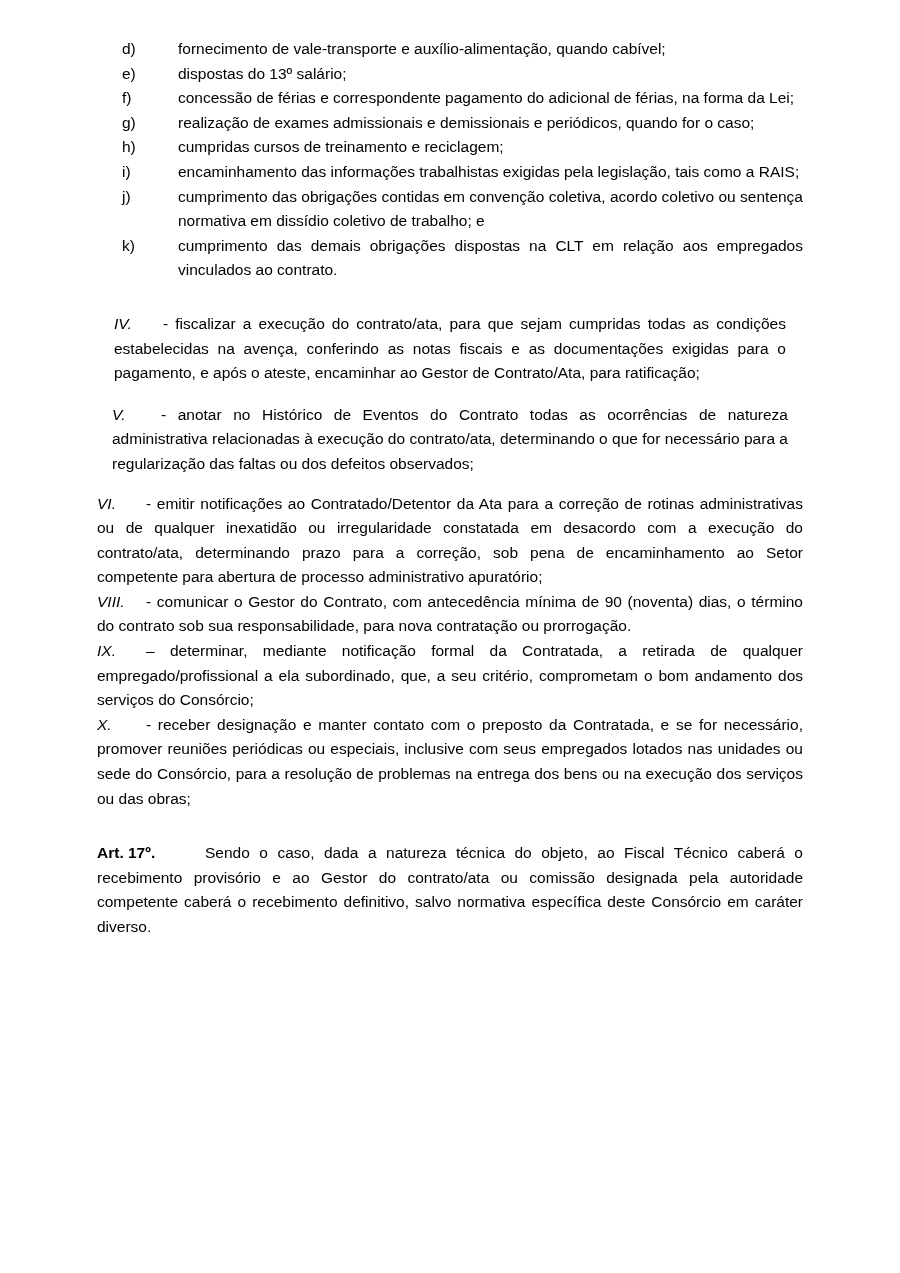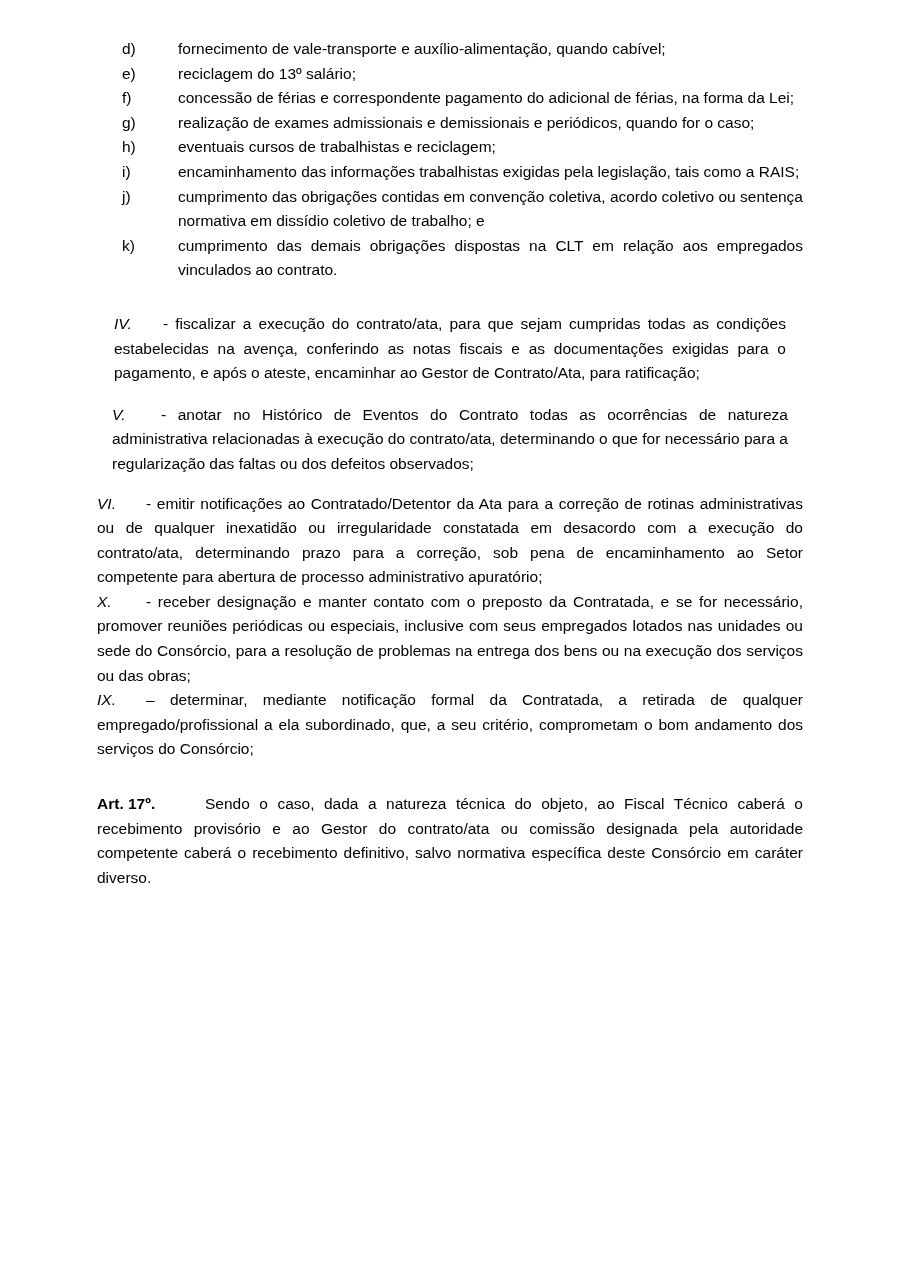--- a/index.html
+++ b/index.html
@@ -61,36 +61,36 @@
 
   <div class="lettered-list">
 
       <div class="li-row">
         <span class="li-label">d)</span>
         <span class="li-text">fornecimento de vale-transporte e auxílio-alimentação, quando cabível;</span>
       </div>
 
       <div class="li-row">
         <span class="li-label">e)</span>
-        <span class="li-text">reciclagem do 13º salário;</span>
+        <span class="li-text">dispostas do 13º salário;</span>
       </div>
 
       <div class="li-row">
         <span class="li-label">f)</span>
         <span class="li-text">concessão de férias e correspondente pagamento do adicional de férias, na forma da Lei;</span>
       </div>
 
       <div class="li-row">
         <span class="li-label">g)</span>
         <span class="li-text">realização de exames admissionais e demissionais e periódicos, quando for o caso;</span>
       </div>
 
       <div class="li-row">
         <span class="li-label">h)</span>
-        <span class="li-text">eventuais cursos de trabalhistas e reciclagem;</span>
+        <span class="li-text">cumpridas cursos de treinamento e reciclagem;</span>
       </div>
 
       <div class="li-row">
         <span class="li-label">i)</span>
         <span class="li-text">encaminhamento das informações trabalhistas exigidas pela legislação, tais como a RAIS;</span>
       </div>
 
       <div class="li-row">
         <span class="li-label">j)</span>
         <span class="li-text">cumprimento das obrigações contidas em convenção coletiva, acordo coletivo ou sentença normativa em dissídio coletivo de trabalho; e</span>
@@ -104,21 +104,22 @@
 
   <div class="roman-section">
 
       <p class="roman-par" style="margin:17px;"><span class="roman-num">IV.</span><span>- fiscalizar a execução do contrato/ata, para que sejam cumpridas todas as condições estabelecidas na avença, conferindo as notas fiscais e as documentações exigidas para o pagamento, e após o ateste, encaminhar ao Gestor de Contrato/Ata, para ratificação;</span></p>
 
       <p class="roman-par" style="margin:15px;"><span class="roman-num">V.</span><span>- anotar no Histórico de Eventos do Contrato todas as ocorrências de natureza administrativa relacionadas à execução do contrato/ata, determinando o que for necessário para a regularização das faltas ou dos defeitos observados;</span></p>
 
       <p class="roman-par" style="margin:0;"><span class="roman-num">VI.</span><span>- emitir notificações ao Contratado/Detentor da Ata para a correção de rotinas administrativas ou de qualquer inexatidão ou irregularidade constatada em desacordo com a execução do contrato/ata, determinando prazo para a correção, sob pena de encaminhamento ao Setor competente para abertura de processo administrativo apuratório;</span></p>
 
 
+      <p class="roman-par" style="margin:0;"><span class="roman-num">VIII.</span><span>- comunicar o Gestor do Contrato, com antecedência mínima de 90 (noventa) dias, o término do contrato sob sua responsabilidade, para nova contratação ou prorrogação.</span></p>
+
+      <p class="roman-par" style="margin:0;"><span class="roman-num">IX.</span><span>– determinar, mediante notificação formal da Contratada, a retirada de qualquer empregado/profissional a ela subordinado, que, a seu critério, comprometam o bom andamento dos serviços do Consórcio;</span></p>
 
       <p class="roman-par" style="margin:0;"><span class="roman-num">X.</span><span>- receber designação e manter contato com o preposto da Contratada, e se for necessário, promover reuniões periódicas ou especiais, inclusive com seus empregados lotados nas unidades ou sede do Consórcio, para a resolução de problemas na entrega dos bens ou na execução dos serviços ou das obras;</span></p>
-
-      <p class="roman-par" style="margin:0;"><span class="roman-num">IX.</span><span>– determinar, mediante notificação formal da Contratada, a retirada de qualquer empregado/profissional a ela subordinado, que, a seu critério, comprometam o bom andamento dos serviços do Consórcio;</span></p>
     </div>
 
   <p class="article-par" style="margin-bottom:8px;"><span class="article-label">Art. 17º.</span><span>Sendo o caso, dada a natureza técnica do objeto, ao Fiscal Técnico caberá o recebimento provisório e ao Gestor do contrato/ata ou comissão designada pela autoridade competente caberá o recebimento definitivo, salvo normativa específica deste Consórcio em caráter diverso.</span></p>
 
 </div>
 
 </body></html>

